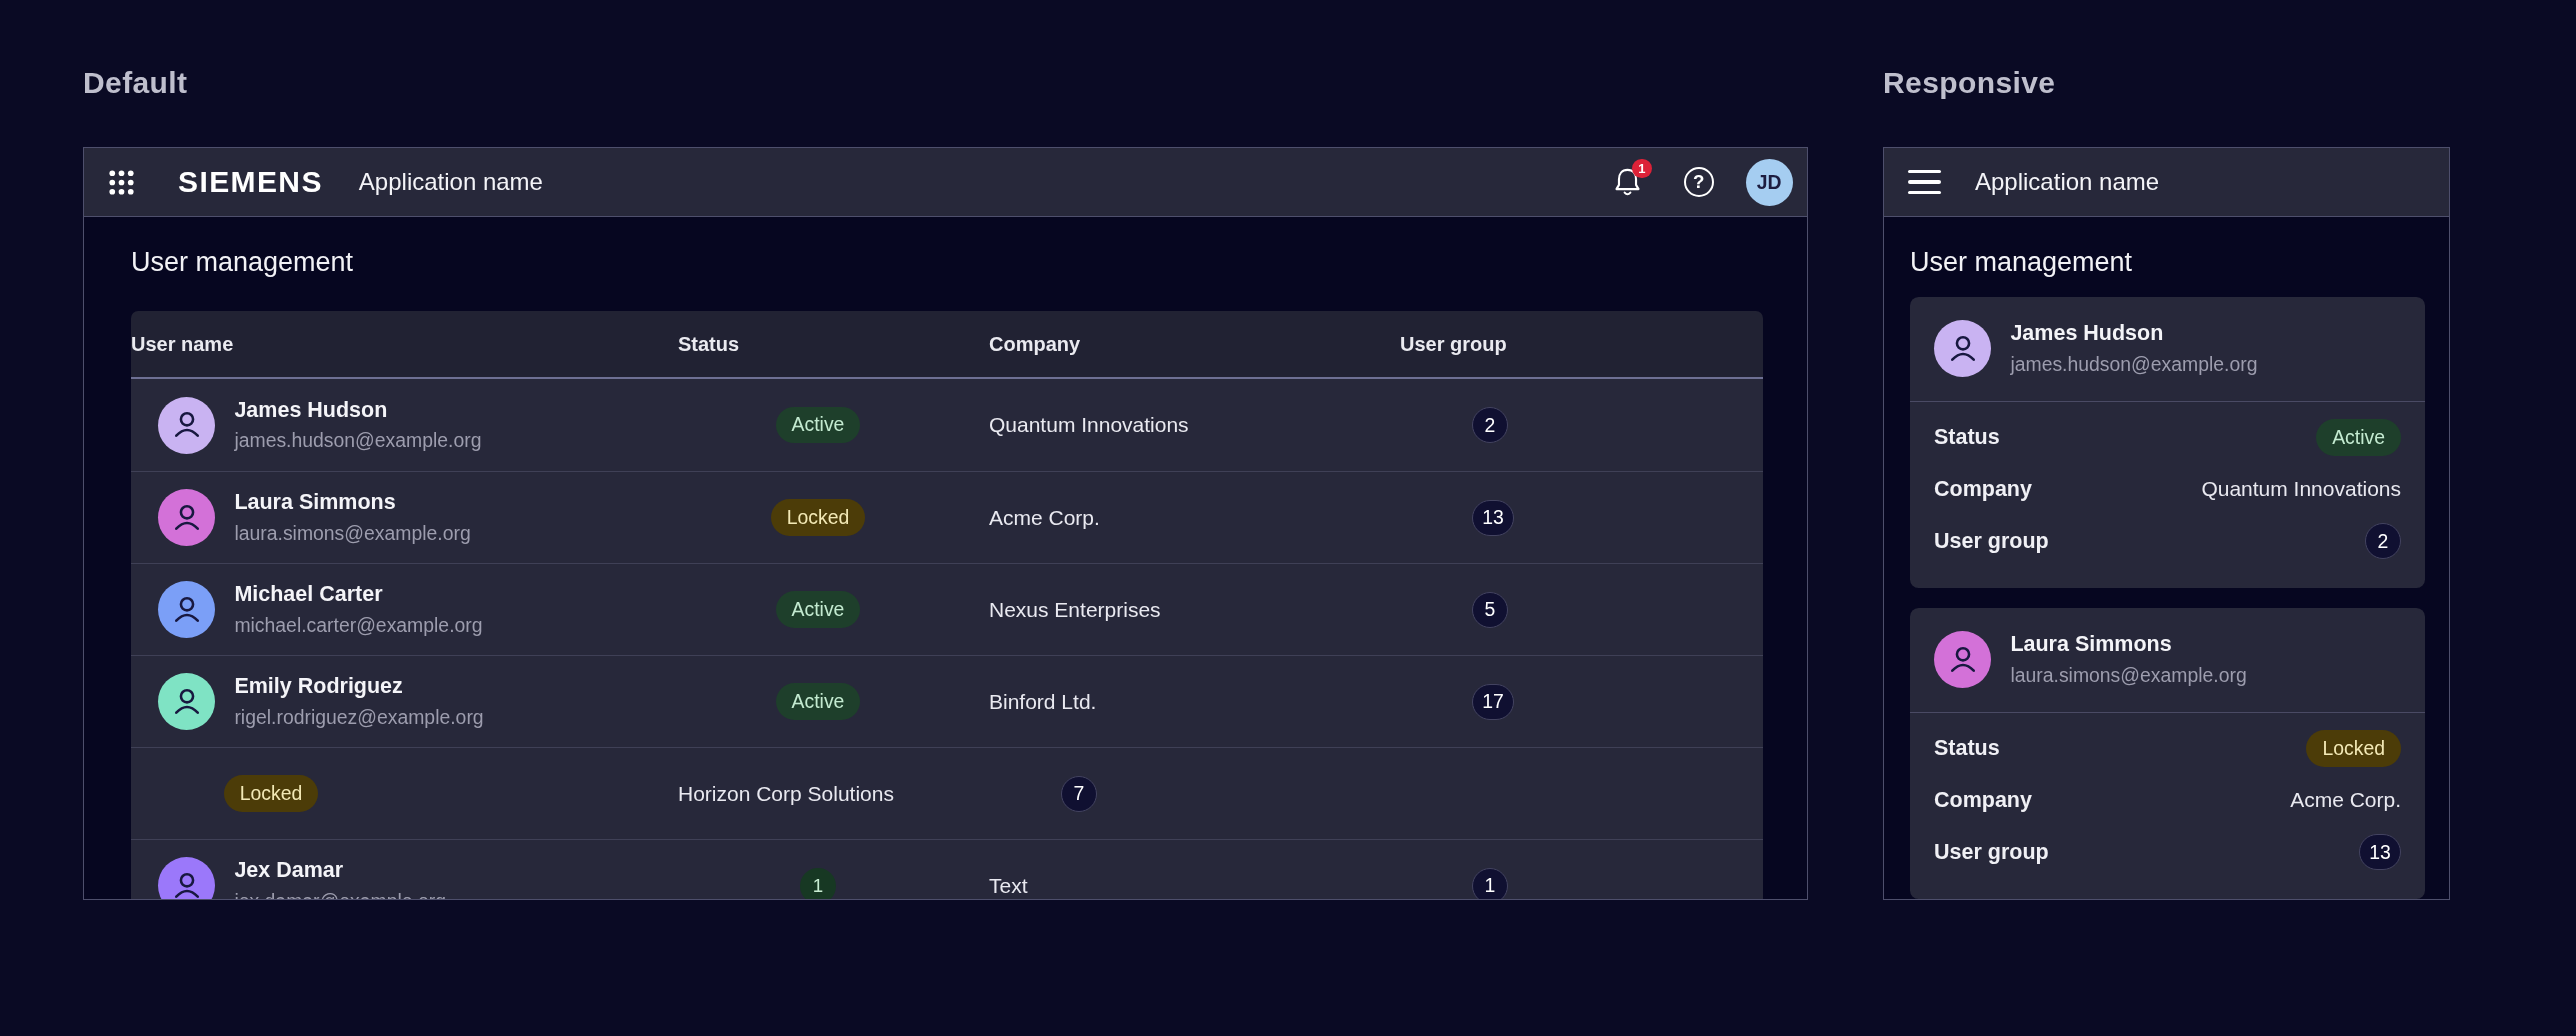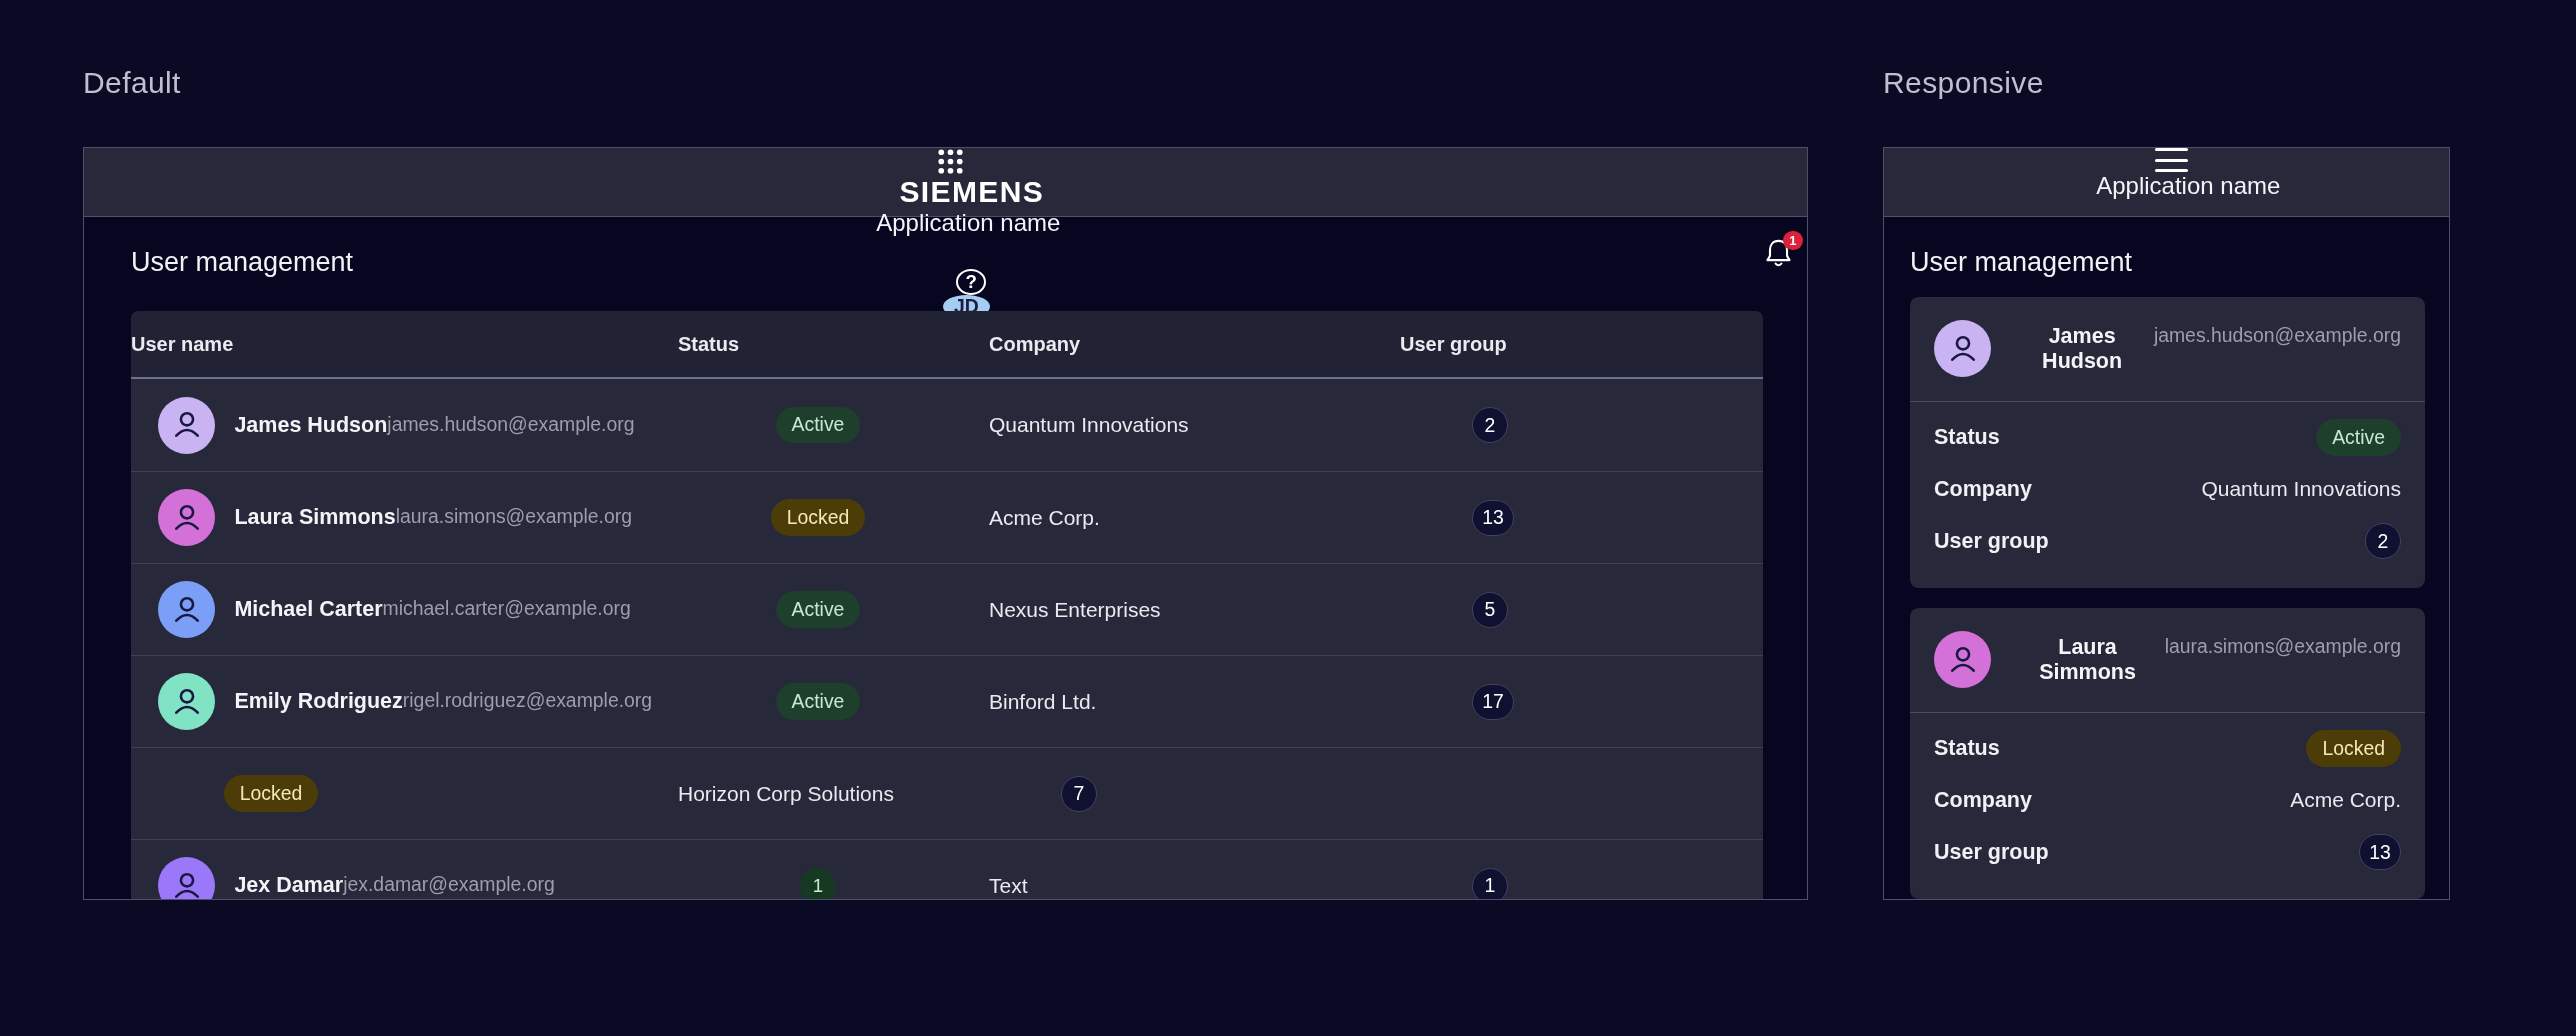--- a/index.html
+++ b/index.html
@@ -7,41 +7,40 @@
   body {
     background:#0a0a24;
     font-family:"Liberation Sans", sans-serif;
     color:#f2f2f7;
     overflow:hidden;
   }
   .page { position:relative; width:2576px; height:1036px; }
 
   .sec-title {
     position:absolute; top:66px;
-    font-size:30px; font-weight:400; color:#bfbfcd; letter-spacing:0.4px;text-align:right;
+    font-size:30px; font-weight:700; color:#bfbfcd; letter-spacing:0.4px;text-align:right;
   }
   #title-default { left:83px; }
   #title-resp { left:1883px; }
 
   .card {
     position:absolute; top:147px; height:753px;
     background:#060620;
     border:1.4px solid #4e4f6c;
     overflow:hidden;
   }
   #card-default { left:83px; width:1725px; }
   #card-resp { left:1883px; width:567px; }
 
   
   .appbar {
     height:69px; background:#27283a;
     border-bottom:1.4px solid #4e4f6c;
     display:flex; align-items:center;
     padding:0 14.4px 0 24px;
-    flex-direction:column;
   }
   .icon-btn { background:transparent; border:none; cursor:pointer; display:flex; align-items:center; justify-content:center; color:#fff; }
   .logo {
     margin-left:43px; font-size:30px; font-weight:700; letter-spacing:1.4px; color:#ffffff;
   }
   .app-name { margin-left:36px; font-size:24px; font-weight:400; color:#f4f4f8; }
 
   .bell-btn { position:relative; margin-left:auto; width:29px; height:33px; }
   .notif-badge {
     position:absolute; top:-6.5px; right:-10px;
@@ -89,21 +88,21 @@
     display:grid; grid-template-columns:547px 311px 411px 364px;
     align-items:center; cursor:pointer;
   }
   .trow + .trow { border-top:1.4px solid #3f4056; }
 
   .cell-name { display:flex; align-items:center; padding-left:27px; }
   .avatar {
     width:57px; height:57px; border-radius:50%;
     display:flex; align-items:center; justify-content:center; flex:none;
   }
-  .nm { display:flex; flex-direction:row; margin-left:19.4px; row-gap:6.5px;text-align:center; }
+  .nm { display:flex; flex-direction:column; margin-left:19.4px; row-gap:6.5px; }
   .uname { font-size:21.5px; font-weight:700; color:#f4f4f8; }
   .uemail { font-size:19.4px; font-weight:400; color:#9d9dae; }
 
   .cell-status { padding-left:100px; }
   .status-box { width:80px; display:flex; justify-content:center; }
   .pill {
     padding:8.6px 16px; border-radius:20px;
     font-size:19.4px; line-height:1; white-space:nowrap;
   }
   .pill--active { background:var(--active-bg); color:var(--active-fg); }

